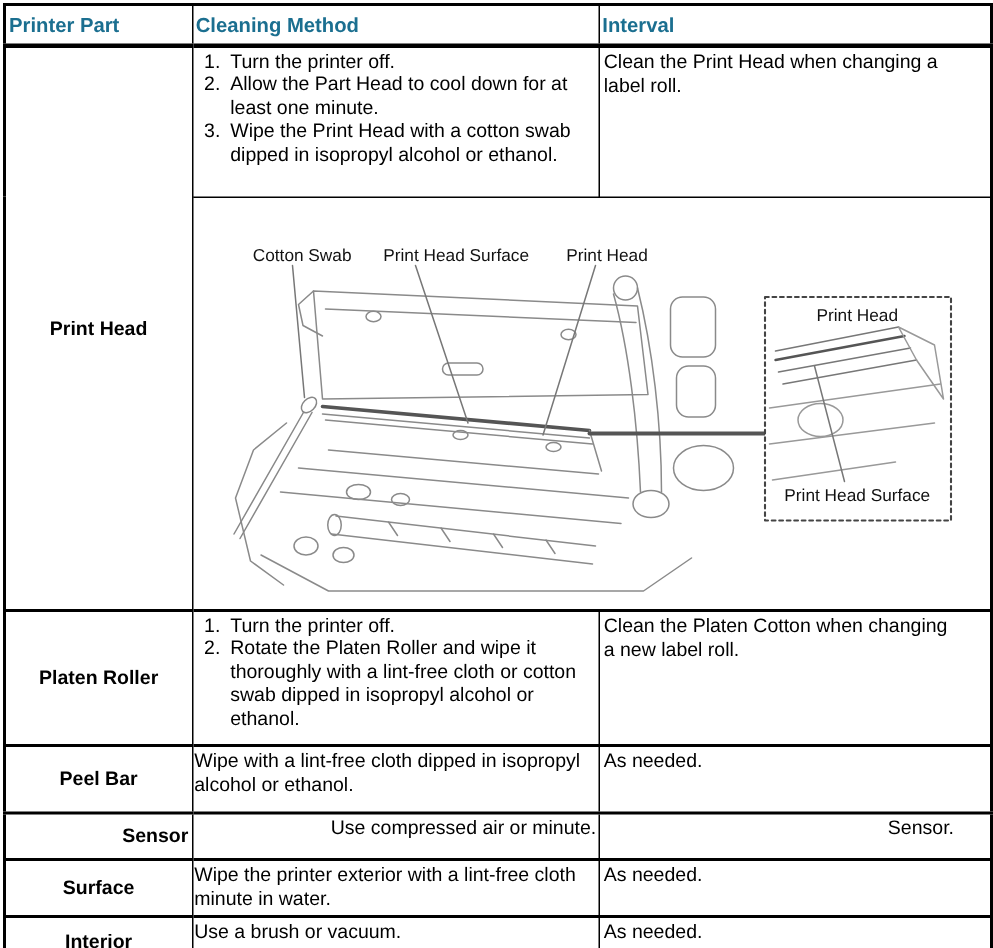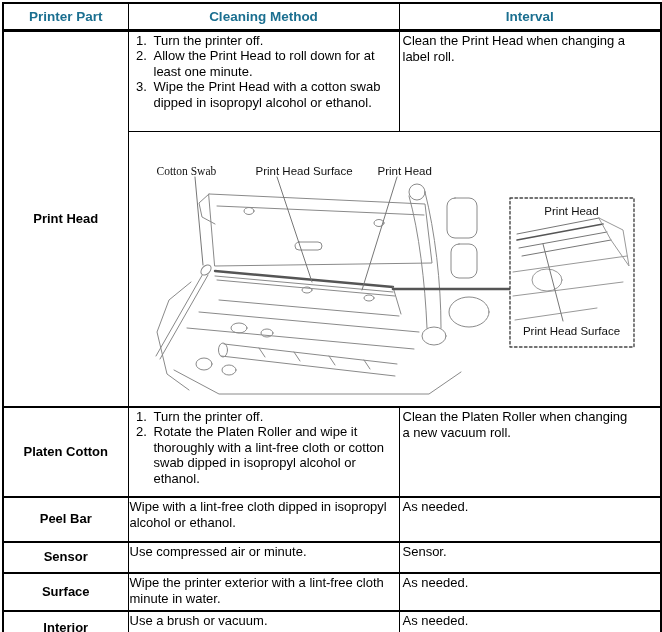--- a/index.html
+++ b/index.html
@@ -13,21 +13,21 @@
   }
   col.c1{width:125px;}
   col.c2{width:271px;}
   col.c3{width:262px;}
   th{
     border:1px solid #000;
     border-bottom:3px solid #000;
     font-size:13.5px;
     font-weight:bold;
     color:#1b6f90;
-    text-align:center;
+    text-align:left;
     vertical-align:middle;
     padding:2px;
     background:#ffffff;
   }
   td{
     border:1px solid #000;
     font-size:13px;
     line-height:16px;
     vertical-align:top;
     padding:1px 3px;
@@ -48,31 +48,31 @@
     margin:0;
     padding:0 0 0 22px;
     line-height:15.5px;
   }
   ol.steps li{padding-left:3px;margin:0;}
   tr.r-header{height:27px;}
   tr.r-ph-text td{height:97px;}
   tr.r-diagram td{height:274px;}
   tr.r-platen td{height:86px;}
   tr.r-peel td{height:41px;}
-  tr.r-sensor td{height:27px;}
+  tr.r-sensor td{height:27px;text-align:right;}
   tr.r-exterior td{height:34px;}
   tr.r-interior td{height:30px;}
   td.diagram-cell{position:relative;padding:0;}
   .diag-label{
     position:absolute;
     font-size:11.5px;
     color:#111;
     white-space:nowrap;
   }
-  .lbl-cotton{left:28px;top:31px;font-family:Liberation Serif, serif;}
+  .lbl-cotton{left:40px;top:31px;}
   .lbl-phs{left:127px;top:31px;}
   .lbl-ph{left:249px;top:31px;}
   .lbl-inset-ph{left:381px;top:71px;width:124px;text-align:center;}
   .lbl-inset-phs{left:381px;top:191px;width:124px;text-align:center;}
   svg.diagram-art{position:absolute;left:0;top:0;}
 </style>
 </head>
 <body>
 
 <table class="maint">
@@ -87,21 +87,21 @@
     <th>Printer Part</th>
     <th>Cleaning Method</th>
     <th>Interval</th>
   </tr>
 
   <tr class="r-ph-text">
     <td class="part" rowspan="2">Print Head</td>
     <td class="method">
       <ol class="steps">
         <li>Turn the printer off.</li>
-        <li>Allow the Print Head to roll down for at least one minute.</li>
+        <li>Allow the Part Head to cool down for at least one minute.</li>
         <li>Wipe the Print Head with a cotton swab dipped in isopropyl alcohol or ethanol.</li>
       </ol>
     </td>
     <td class="interval">Clean the Print Head when changing a label roll.</td>
   </tr>
 
   <tr class="r-diagram">
     <td class="diagram-cell" colspan="2">
       <svg class="diagram-art" width="533" height="274" viewBox="0 0 533 274" fill="none" stroke="#8a8a8a" stroke-width="1" stroke-linejoin="round" stroke-linecap="round">
 
@@ -168,28 +168,28 @@
       </svg>
       <span class="diag-label lbl-cotton">Cotton Swab</span>
       <span class="diag-label lbl-phs">Print Head Surface</span>
       <span class="diag-label lbl-ph">Print Head</span>
       <span class="diag-label lbl-inset-ph">Print Head</span>
       <span class="diag-label lbl-inset-phs">Print Head Surface</span>
     </td>
   </tr>
 
   <tr class="sep r-platen">
-    <td class="part">Platen Cotton</td>
+    <td class="part">Platen Roller</td>
     <td class="method">
       <ol class="steps">
         <li>Turn the printer off.</li>
         <li>Rotate the Platen Roller and wipe it thoroughly with a lint-free cloth or cotton swab dipped in isopropyl alcohol or ethanol.</li>
       </ol>
     </td>
-    <td class="interval">Clean the Platen Roller when changing a new vacuum roll.</td>
+    <td class="interval">Clean the Platen Cotton when changing a new label roll.</td>
   </tr>
 
   <tr class="sep r-peel">
     <td class="part">Peel Bar</td>
     <td class="method plain">Wipe with a lint-free cloth dipped in isopropyl alcohol or ethanol.</td>
     <td class="interval">As needed.</td>
   </tr>
 
   <tr class="sep r-sensor">
     <td class="part">Sensor</td>

